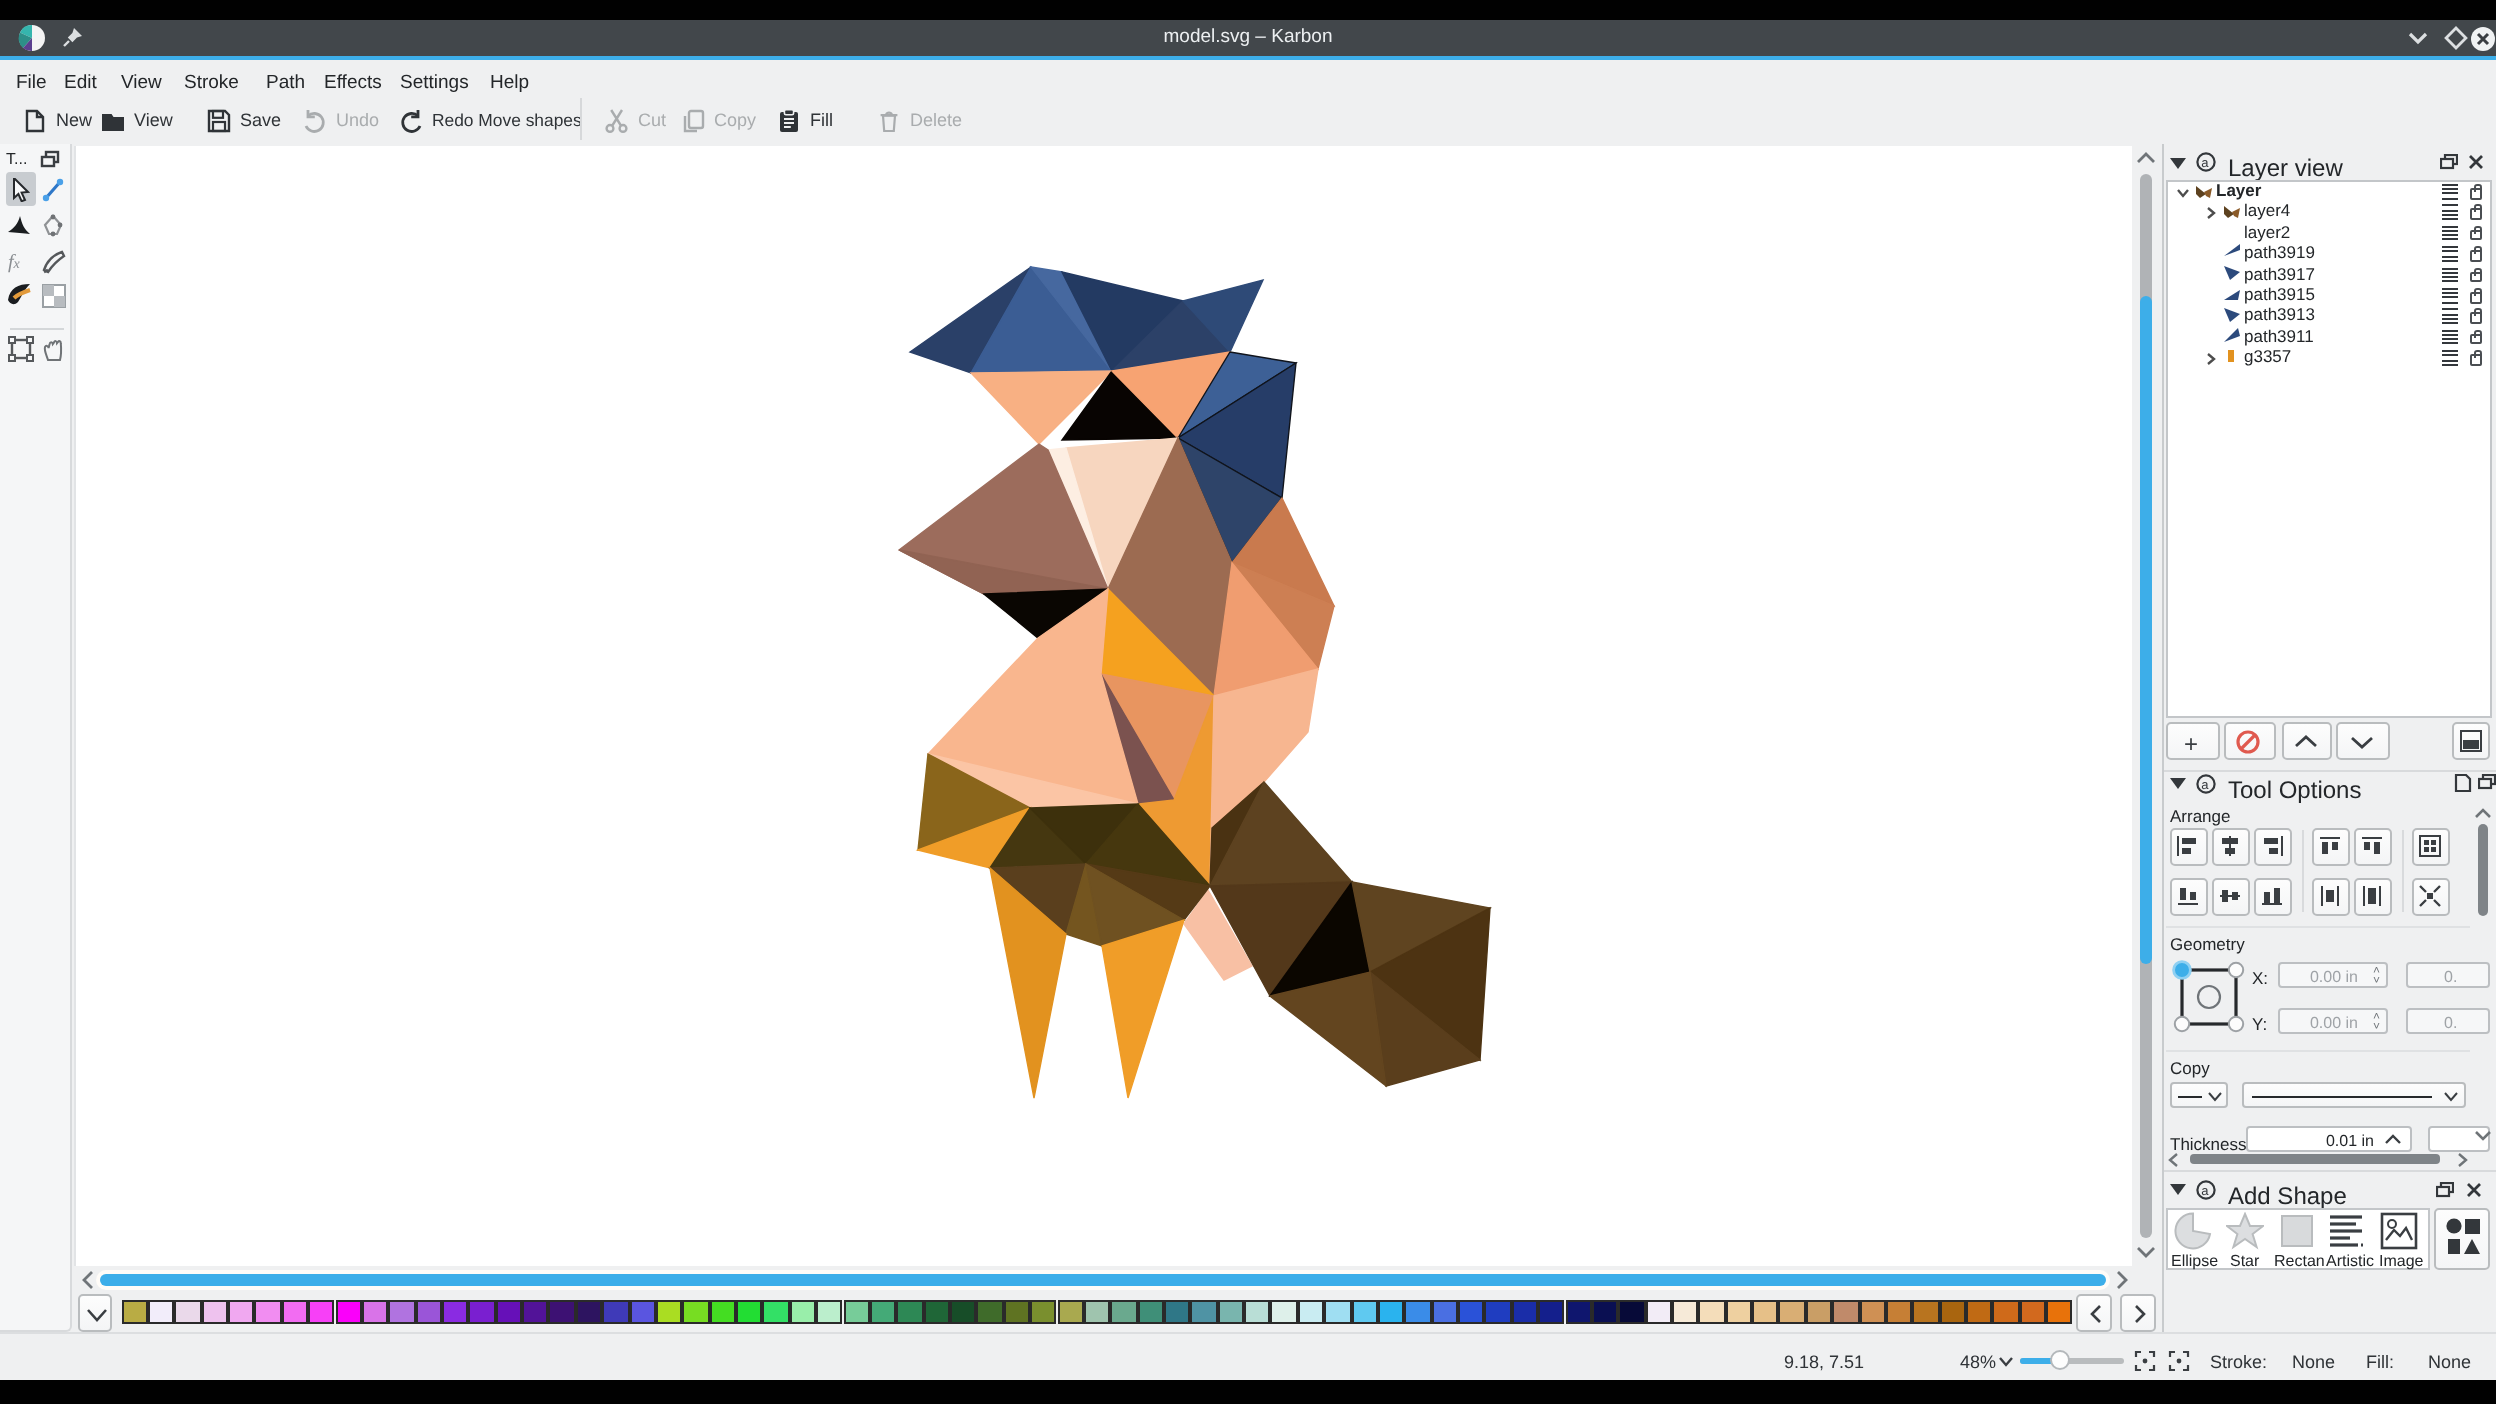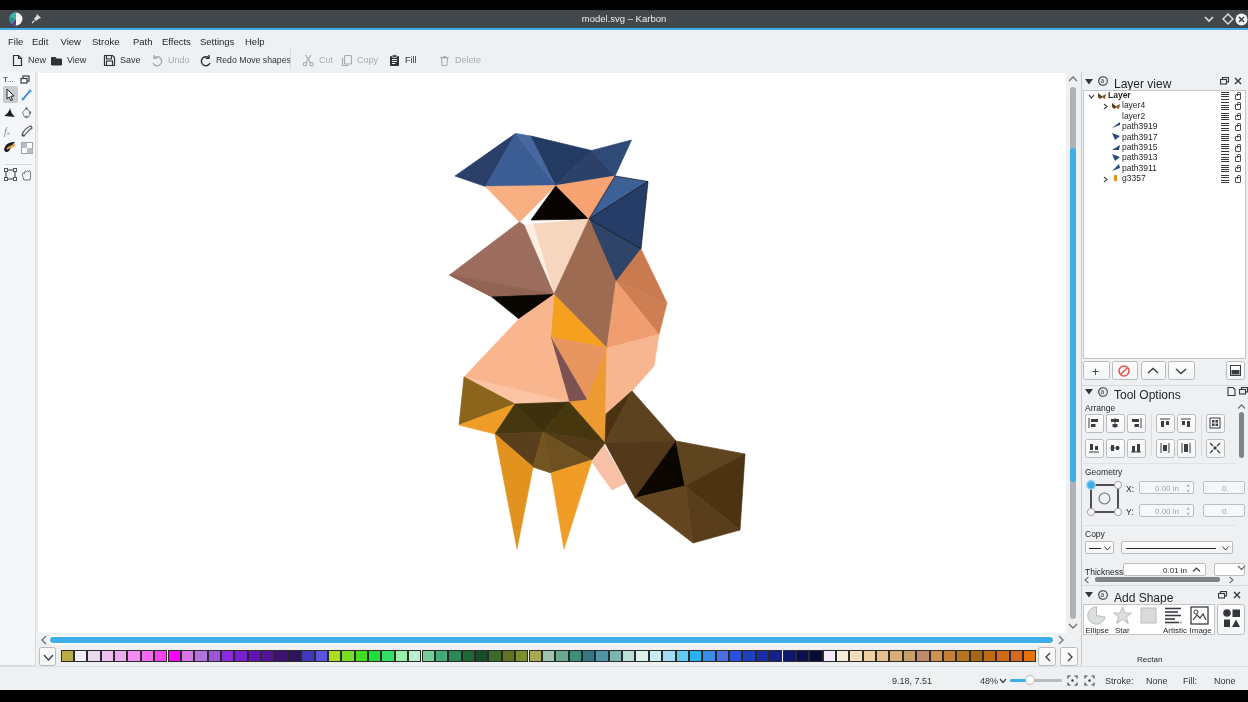--- a/index.html
+++ b/index.html
@@ -760,21 +760,21 @@
     </svg>
   </div>
 <div class="abs" style="left:1233px;top:591px">
     <svg width="8" height="8">
       <path d="M1 1 L7 7 M7 1 L1 7" stroke="#33373b" stroke-width="1.4"></path>
     </svg>
   </div>
 <div class="abs" style="left:1083px;top:603.5px;width:132px;height:31px;background:#fff;border:1px solid #c3c6c9"></div>
 <div class="abs" style="left:1085.5px;top:626px;font-size:8px;color:#232629;width:25px;overflow:hidden;white-space:nowrap">Ellipse</div>
 <div class="abs" style="left:1115px;top:626px;font-size:8px;color:#232629;width:25px;overflow:hidden;white-space:nowrap">Star</div>
-<div class="abs" style="left:1137px;top:655px;font-size:8px;color:#232629;width:25px;overflow:hidden;white-space:nowrap">Rectan</div>
+<div class="abs" style="left:1137px;top:626px;font-size:8px;color:#232629;width:25px;overflow:hidden;white-space:nowrap">Rectan</div>
 <div class="abs" style="left:1163px;top:626px;font-size:8px;color:#232629;width:25px;overflow:hidden;white-space:nowrap">Artistic</div>
 <div class="abs" style="left:1189.5px;top:626px;font-size:8px;color:#232629;width:25px;overflow:hidden;white-space:nowrap">Image</div>
 <div class="abs" style="left:1087px;top:606px">
     <svg width="19" height="19">
       <path d="M9.5 9.5 L9.5 0.8 A8.7 8.7 0 1 0 18 11 Z" fill="#dcdee0" stroke="#b9bcbe"></path>
     </svg>
   </div>
 <div class="abs" style="left:1113px;top:606px">
     <svg width="19" height="19">
       <polygon points="9.5,1 12,7 18.5,7 13.3,11 15.3,17.5 9.5,13.5 3.7,17.5 5.7,11 0.5,7 7,7" fill="#dcdee0" stroke="#b9bcbe"></polygon>

